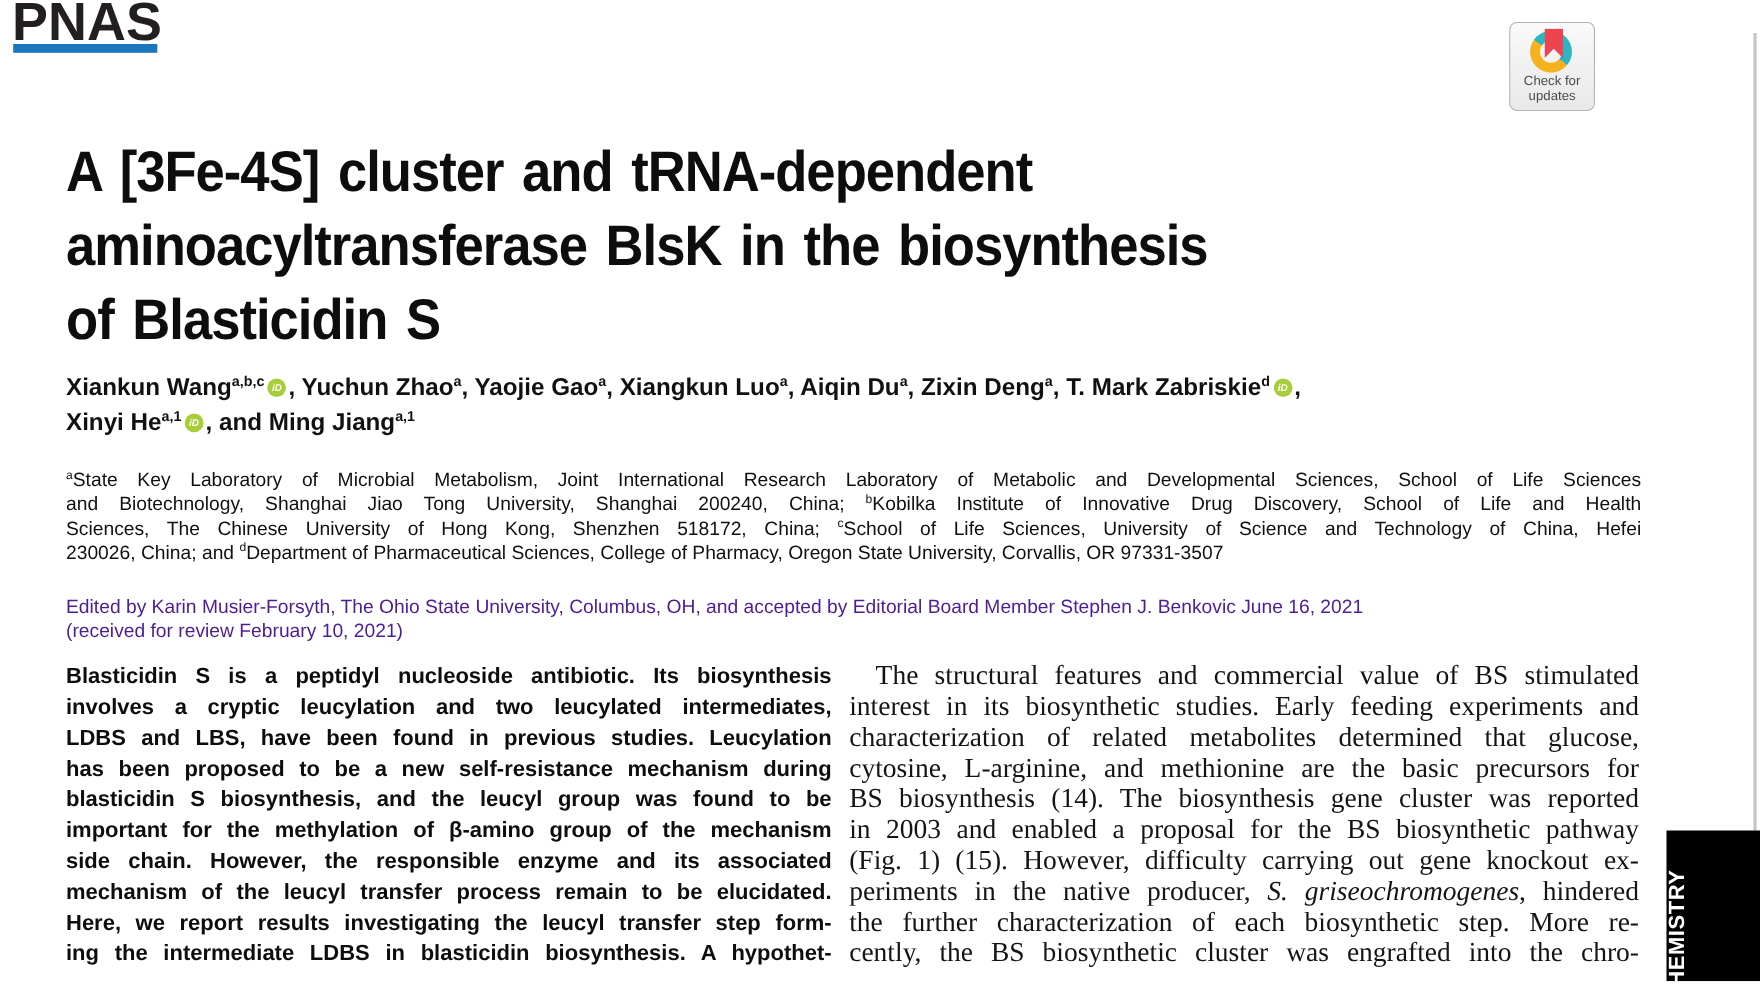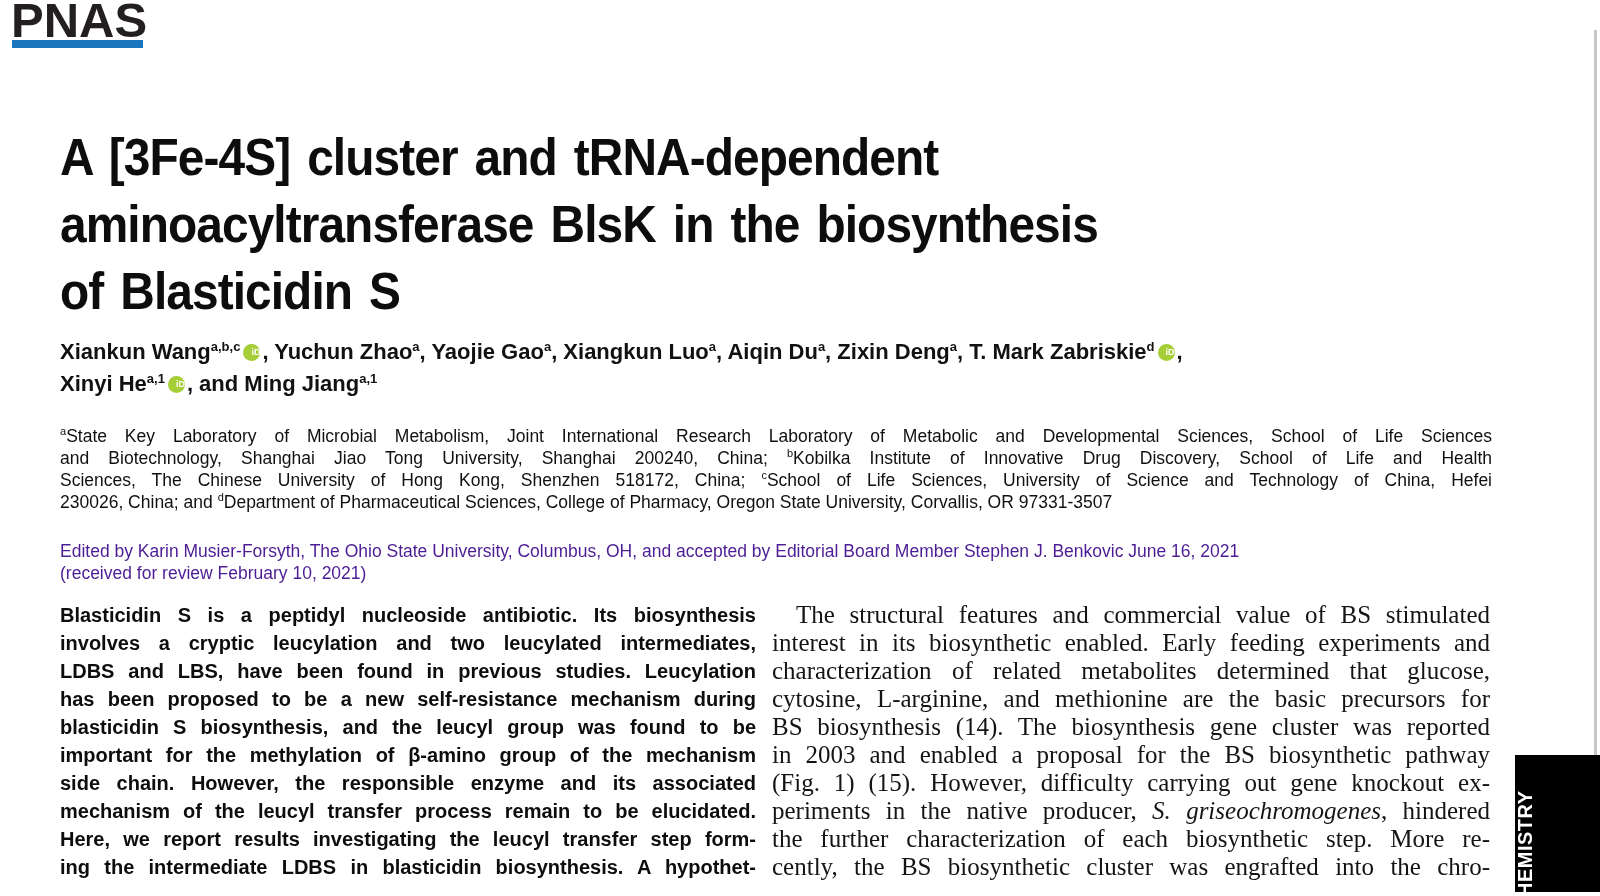--- a/index.html
+++ b/index.html
@@ -38,22 +38,23 @@
     transform:scaleX(0.92); transform-origin:left top;
   }
 
   
   .authors { position:absolute; left:60px; top:336px; width:1400px;
     font-size:22px; font-weight:bold; line-height:32px; color:#111; }
   .authors sup { font-size:13px; line-height:0; }
   .orcid {
     display:inline-block; width:17px; height:17px; border-radius:50%;
     background:#a6ce39; color:#ffffff; font-size:9px; font-weight:bold;
-    line-height:17px; text-align:right; vertical-align:4px; margin:0 2px 0 3px;
+    line-height:17px; text-align:center; vertical-align:4px; margin:0 2px 0 3px;
     cursor:pointer;
+    font-style:italic;
   }
 
   
   .affil { position:absolute; left:60px; top:425px; width:1432px;
     font-size:17.5px; line-height:22px; color:#101010; }
   .affil sup { font-size:11px; line-height:0; }
   .affil .tline { text-align:justify; text-align-last:justify; }
   .affil .tline:last-child { text-align-last:left; }
 
   
@@ -84,20 +85,31 @@
   }
 </style>
 </head>
 <body>
 
 <div class="page">
 
   <div class="logo">PNAS</div>
   <div class="logo-rule" style="background: rgb(27, 117, 188);"></div>
 
+  <div class="badge">
+    <div class="cm">
+      <div class="cm-ring"></div>
+      <div class="cm-hole"></div>
+      <div class="cm-bm"></div>
+    </div>
+    <div class="badge-text">
+      <div>Check for</div>
+      <div>updates</div>
+    </div>
+  </div>
 
   <div class="title">
       <div class="tline">A [3Fe-4S] cluster and tRNA-dependent</div>
       <div class="tline">aminoacyltransferase BlsK in the biosynthesis</div>
       <div class="tline">of Blasticidin S</div>
     </div>
 
   <div class="authors">
       <div class="tline"><span>Xiankun Wang</span><sup>a,b,c</sup><span class="orcid">iD</span><span>, Yuchun Zhao</span><sup>a</sup><span>, Yaojie Gao</span><sup>a</sup><span>, Xiangkun Luo</span><sup>a</sup><span>, Aiqin Du</span><sup>a</sup><span>, Zixin Deng</span><sup>a</sup><span>, T. Mark Zabriskie</span><sup>d</sup><span class="orcid">iD</span><span>,</span></div>
       <div class="tline"><span>Xinyi He</span><sup>a,1</sup><span class="orcid">iD</span><span>, and Ming Jiang</span><sup>a,1</sup></div>
@@ -123,21 +135,21 @@
       <div class="tline">blasticidin S biosynthesis, and the leucyl group was found to be</div>
       <div class="tline">important for the methylation of β-amino group of the mechanism</div>
       <div class="tline">side chain. However, the responsible enzyme and its associated</div>
       <div class="tline">mechanism of the leucyl transfer process remain to be elucidated.</div>
       <div class="tline">Here, we report results investigating the leucyl transfer step form-</div>
       <div class="tline">ing the intermediate LDBS in blasticidin biosynthesis. A hypothet-</div>
     </div>
 
   <div class="intro">
       <div class="tline"><span>The structural features and commercial value of BS stimulated</span></div>
-      <div class="tline"><span>interest in its biosynthetic enabled. Early feeding experiments and</span></div>
+      <div class="tline"><span>interest in its biosynthetic studies. Early feeding experiments and</span></div>
       <div class="tline"><span>characterization of related metabolites determined that glucose,</span></div>
       <div class="tline"><span>cytosine, L-arginine, and methionine are the basic precursors for</span></div>
       <div class="tline"><span>BS biosynthesis (14). The biosynthesis gene cluster was reported</span></div>
       <div class="tline"><span>in 2003 and enabled a proposal for the BS biosynthetic pathway</span></div>
       <div class="tline"><span>(Fig. 1) (15). However, difficulty carrying out gene knockout ex-</span></div>
       <div class="tline"><span>periments in the native producer, </span><span class="it">S. griseochromogenes</span><span>, hindered</span></div>
       <div class="tline"><span>the further characterization of each biosynthetic step. More re-</span></div>
       <div class="tline"><span>cently, the BS biosynthetic cluster was engrafted into the chro-</span></div>
     </div>
 

